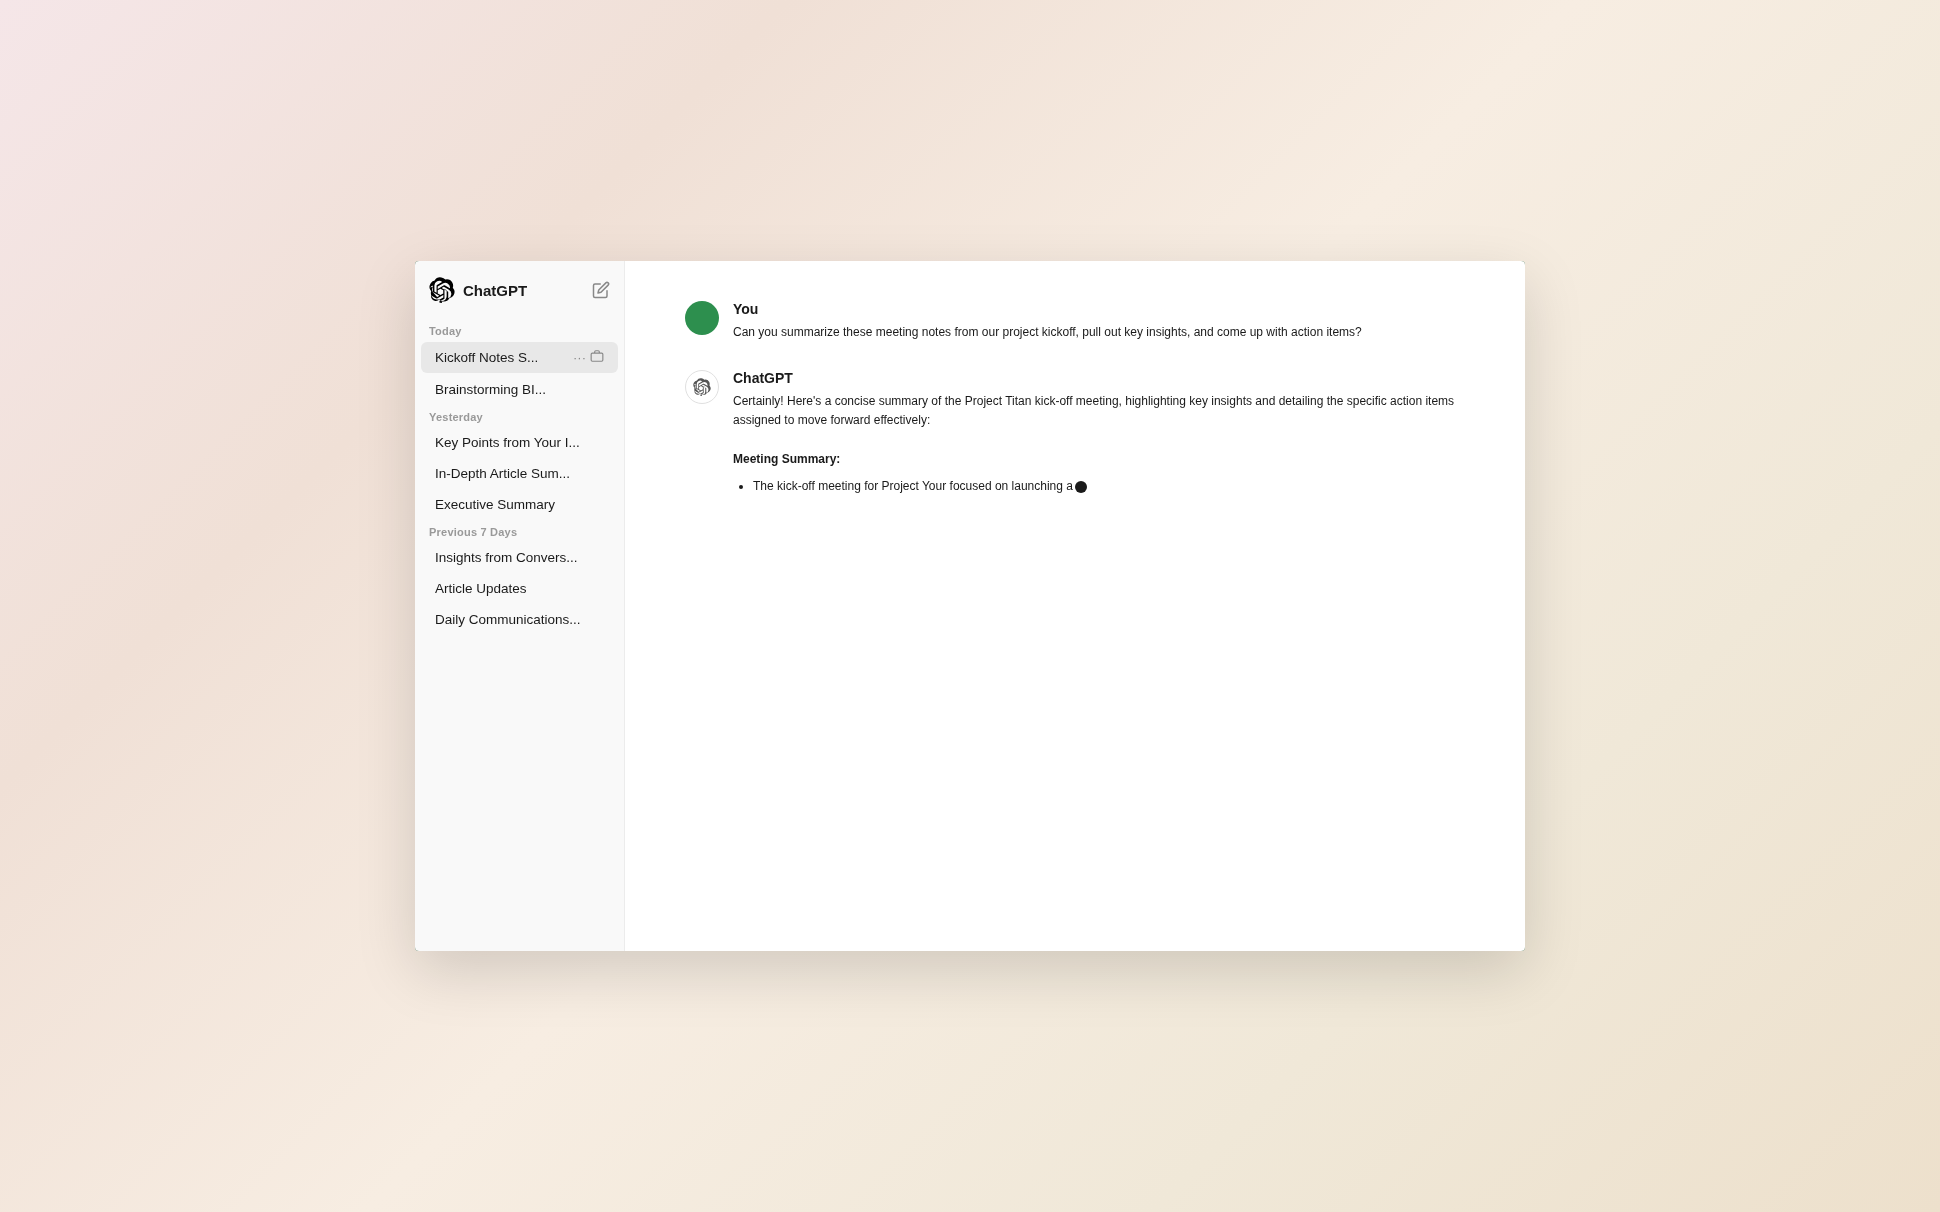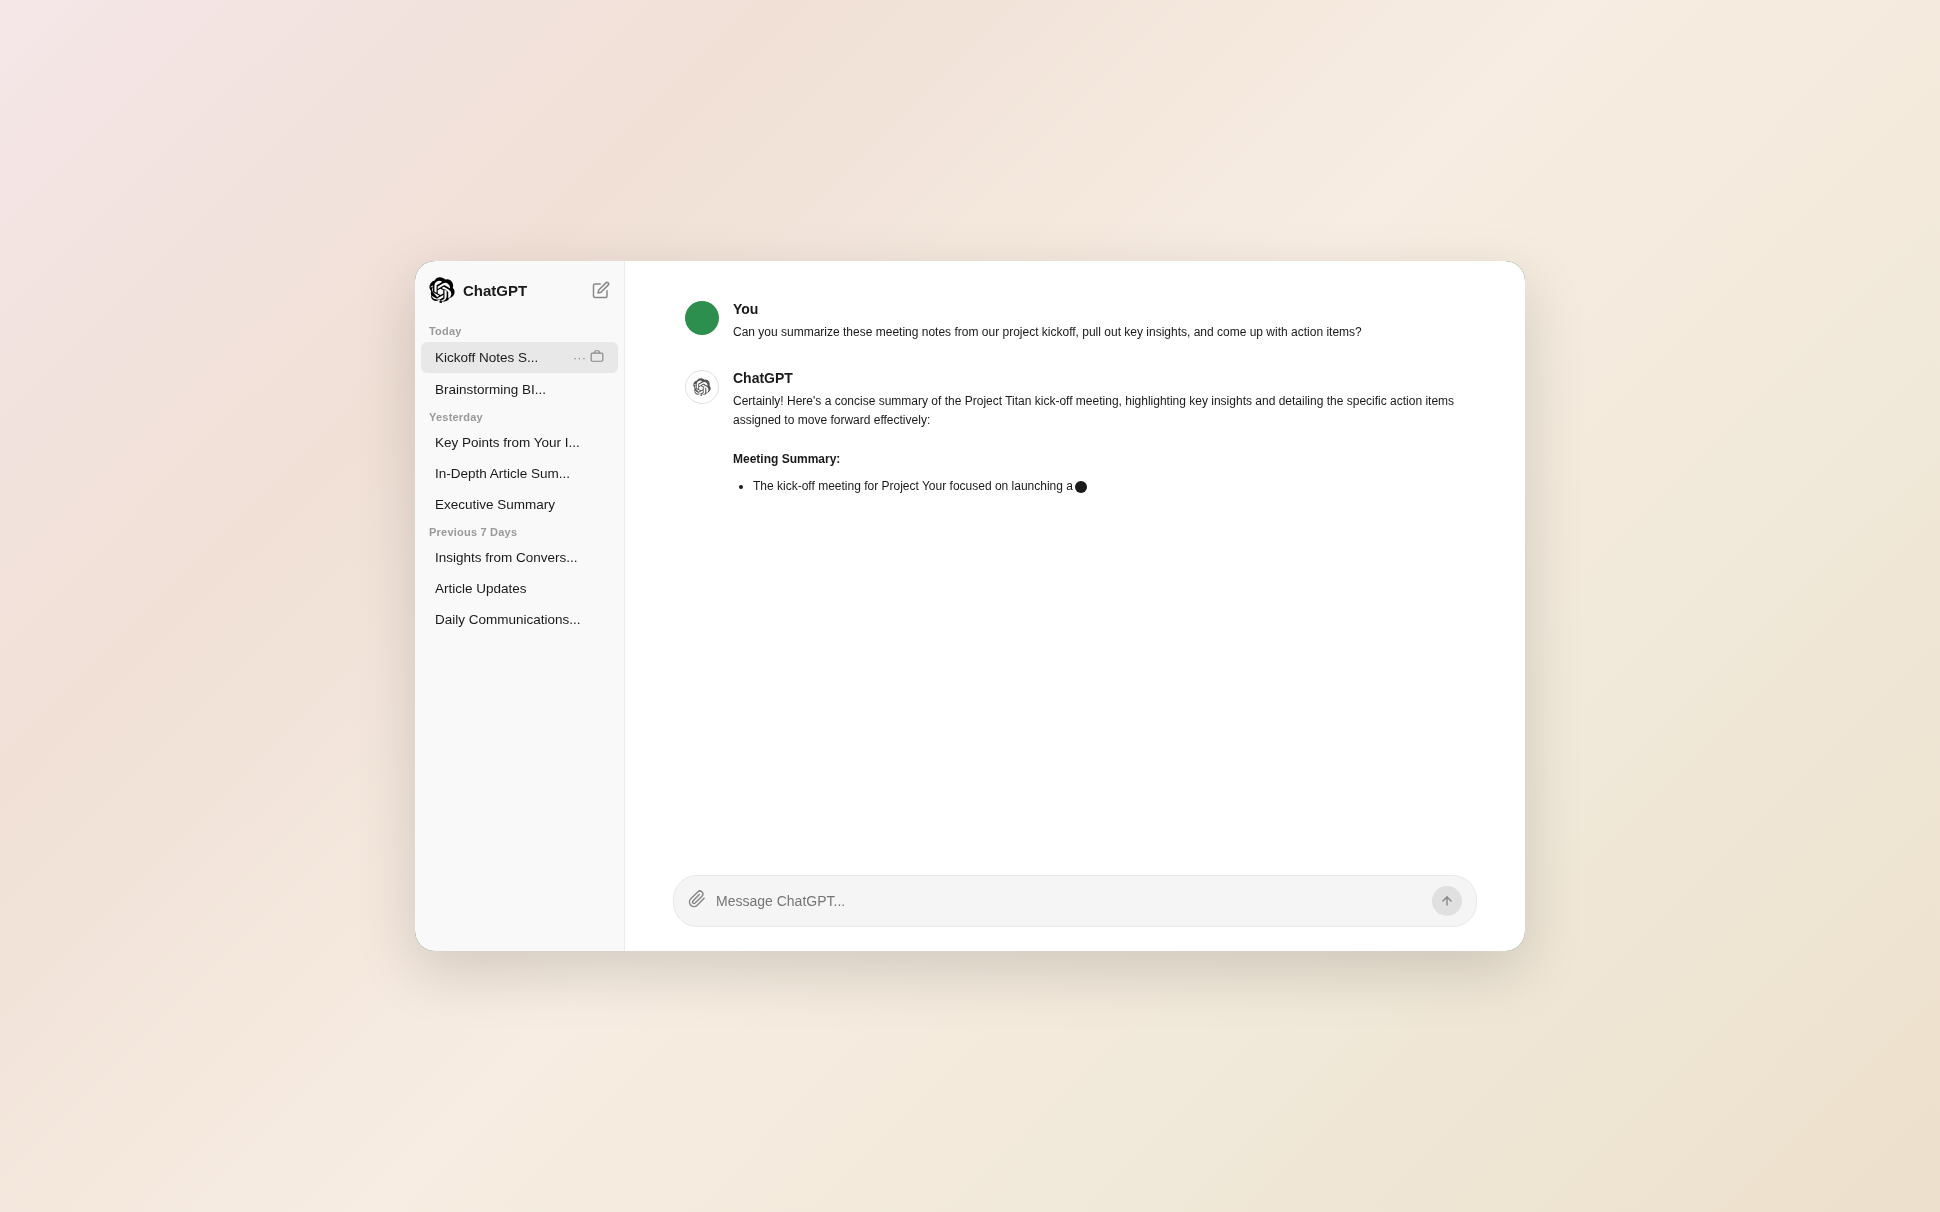--- a/index.html
+++ b/index.html
@@ -11,21 +11,21 @@
       display: flex;
       align-items: center;
       justify-content: center;
       font-family: -apple-system, BlinkMacSystemFont, 'Segoe UI', sans-serif;
     }
 
     .window {
       width: 1110px;
       height: 690px;
       background: #14532d;
-      border-radius: 20px;
+      border-radius: 4px;
       box-shadow: 0 20px 60px rgba(0,0,0,0.15);
       display: flex;
       overflow: hidden;
     }
 
     
     .sidebar {
       width: 210px;
       background: #f9f9f9;
       border-right: 1px solid #ececec;
@@ -341,30 +341,14 @@
               <li>
                 <span>The kick-off meeting for Project Your focused on launching a</span><span class="streaming-dot"></span>
               </li>
             </ul>
           </div>
         </div>
       </div>
 
     </div>
 
-    <div class="input-area">
-      <div class="input-box">
-        <span class="input-attach-icon">
-          <svg width="18" height="18" viewBox="0 0 24 24" fill="none" stroke="#888" stroke-width="2" stroke-linecap="round" stroke-linejoin="round">
-            <path d="M21.44 11.05l-9.19 9.19a6 6 0 0 1-8.49-8.49l9.19-9.19a4 4 0 0 1 5.66 5.66l-9.2 9.19a2 2 0 0 1-2.83-2.83l8.49-8.48"></path>
-          </svg>
-        </span>
-        <input type="text" class="input-field" placeholder="Message ChatGPT..." style="">
-        <button class="input-send-btn">
-          <svg viewBox="0 0 24 24" fill="none" stroke="#888" stroke-width="2.5" stroke-linecap="round" stroke-linejoin="round">
-            <line x1="12" y1="19" x2="12" y2="5"></line>
-            <polyline points="5 12 12 5 19 12"></polyline>
-          </svg>
-        </button>
-      </div>
-    </div>
   </div>
 </div>
 
 </body></html>

